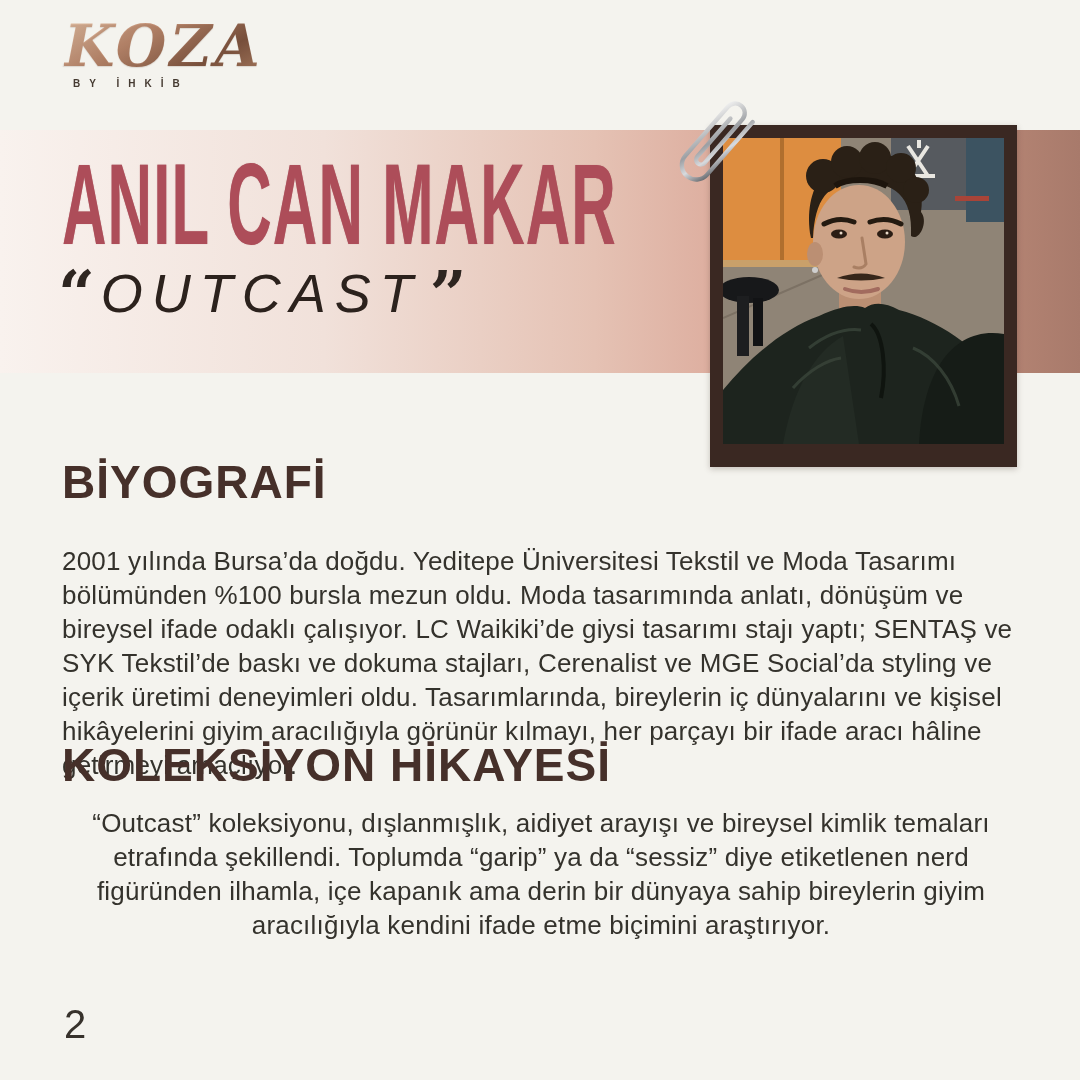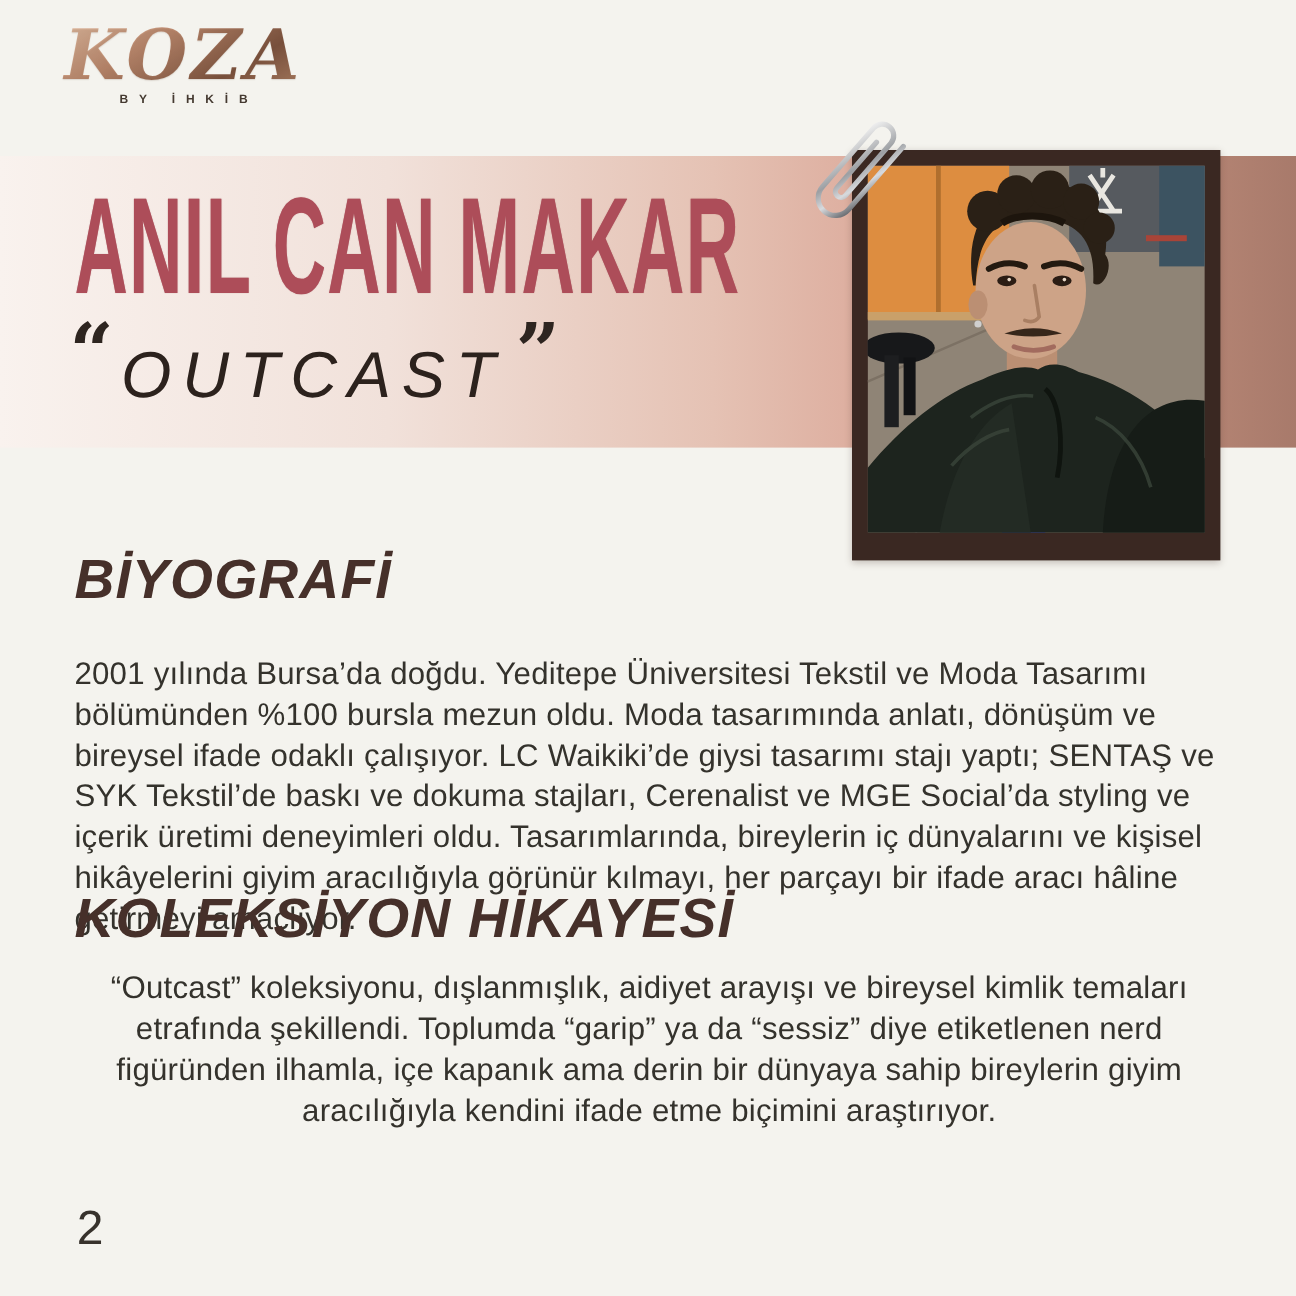--- a/index.html
+++ b/index.html
@@ -10,21 +10,21 @@
     overflow: hidden;
   }
   .page {
     position: relative;
     width: 1080px;
     height: 1080px;
     background: #f4f3ee;
   }
 
   
-  .logo { position: absolute; left: 48px; top: 16px; width: 210px; text-align: center; }
+  .logo { position: absolute; left: 64px; top: 16px; width: 210px; }
   .logo-title {
     font-family: "DejaVu Serif", serif;
     font-style: italic;
     font-weight: bold;
     font-size: 58px;
     letter-spacing: 3px;
     line-height: 1.05;
     background: linear-gradient(150deg, #e3bfa4 5%, #c08d72 35%, #7d5440 70%, #b98a6d 100%);
     -webkit-background-clip: text;
     background-clip: text;
@@ -71,21 +71,21 @@
   .quote-mark {
     font-family: "DejaVu Serif", serif;
     font-weight: bold;
     font-size: 64px;
     line-height: 1;
     color: #2e2520;
   }
   .quote-open { margin-right: 6px; }
   .quote-close { margin-left: 8px; }
   .collection-name {
-    margin-top: 24px;
+    margin-top: 4px;
     font-style: italic;
     font-size: 54px;
     line-height: 1;
     letter-spacing: 9px;
     color: #2c221d;
   }
 
   
   .photo-frame {
     position: absolute;
@@ -106,21 +106,20 @@
   .paperclip svg { width: 100%; height: 100%; display: block; }
 
   
   .section-heading {
     position: absolute;
     left: 62px;
     font-size: 46px;
     font-weight: 800;
     letter-spacing: 1px;
     color: #46302a;
-    font-style: italic;
   }
   .heading-bio { top: 455px; }
   .heading-story { top: 738px; }
   .section-body {
     position: absolute;
     left: 62px;
     width: 958px;
     font-size: 26px;
     line-height: 34px;
     letter-spacing: 0.2px;

